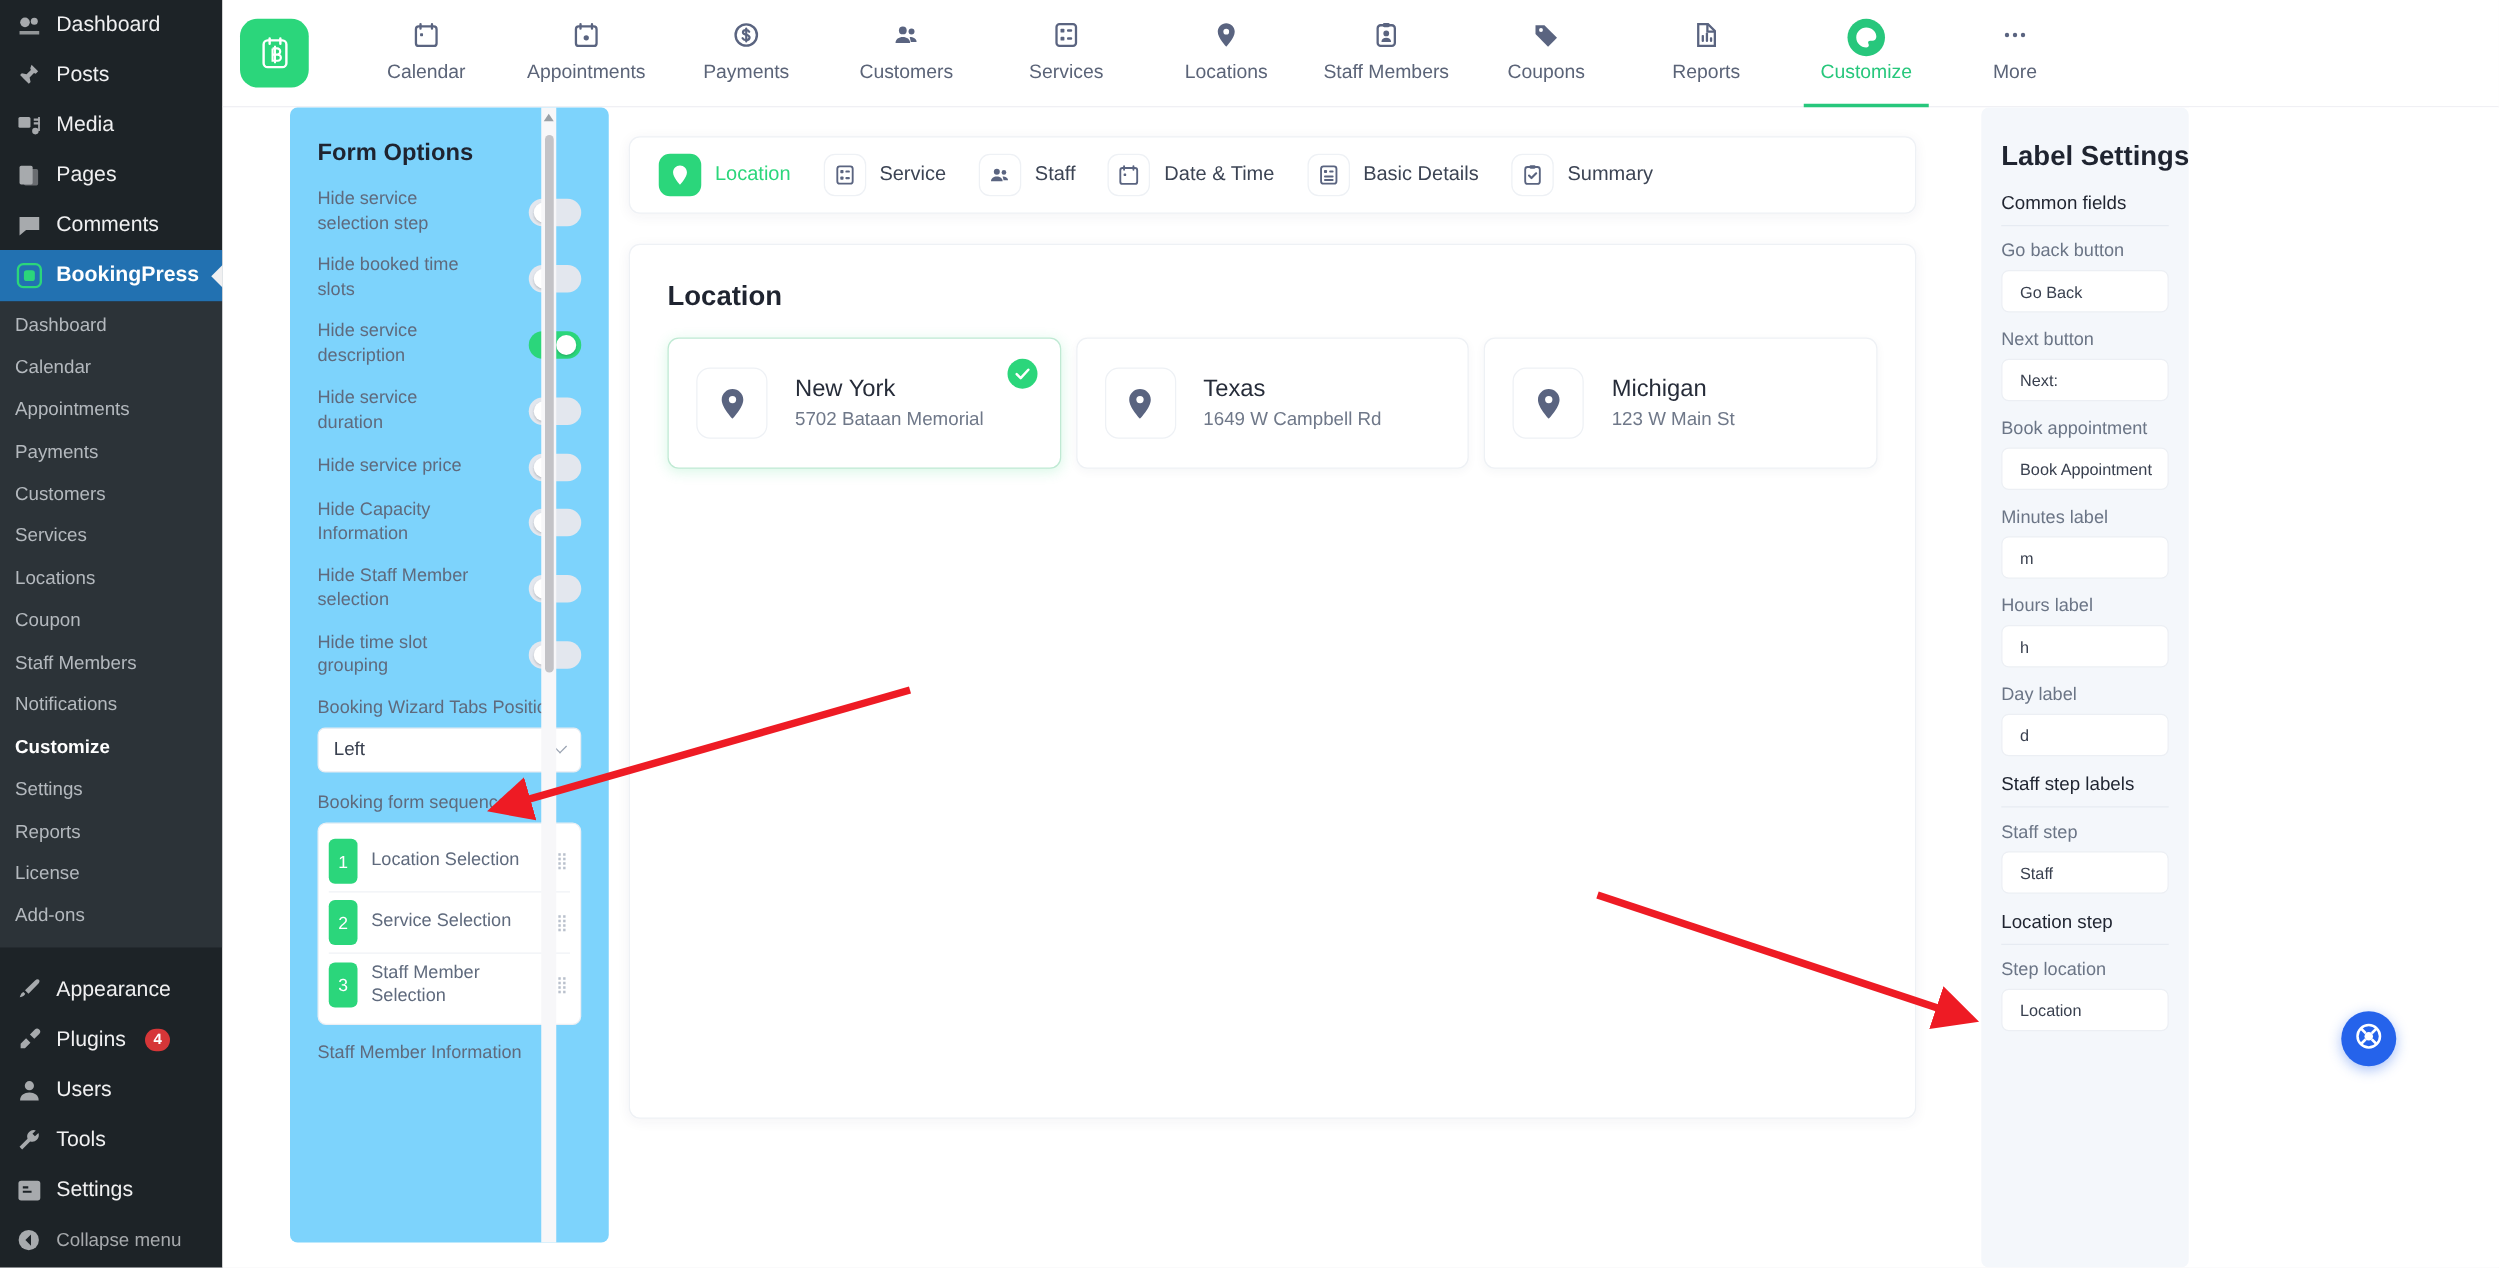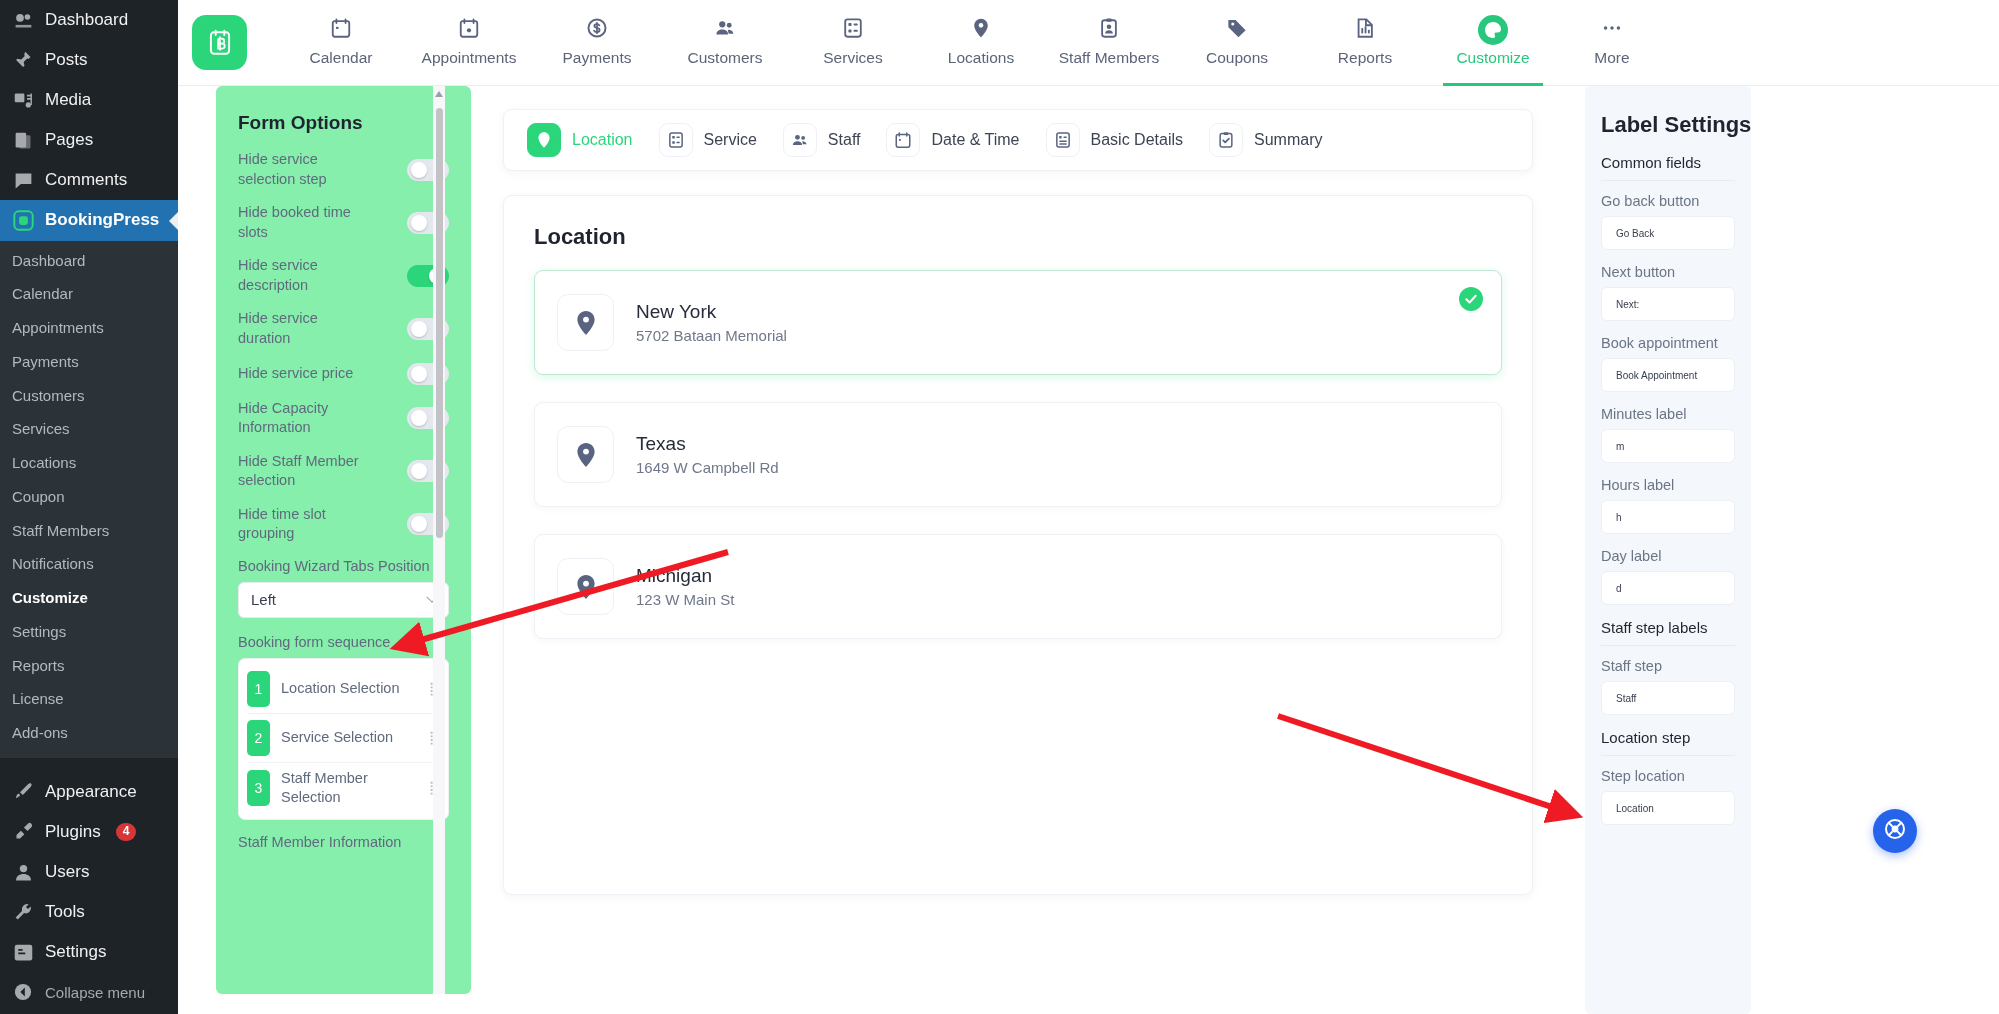--- a/index.html
+++ b/index.html
@@ -125,23 +125,23 @@
 
   
   #customize-body {
     position: relative;
     height: 928px;
     background: #ffffff;
   }
 
   
   #options-panel {
-    position: absolute; left: 38px; top: 0px;
+    position: absolute; left: 54px; top: 0px;
     width: 255px; height: 908px;
-    background: #86efac;
+    background: #7dd3fc;
     border-radius: 6px;
     padding: 26px 22px 0 22px;
     overflow: hidden;
   }
   #options-scrollbar {
     position: absolute; left: 255px; top: 0px;
     width: 12px; height: 908px;
     background: #f7f7f9;
   }
   #options-scrollbar .track {
@@ -261,21 +261,21 @@
     box-shadow: 0 2px 10px rgba(30,40,70,.05);
     height: 700px;
     padding: 28px 30px;
   }
   .loc-title {
     font-size: 22px; font-weight: bold; color: #1f2430;
     margin-bottom: 20px;
   }
   .loc-grid {
     display: grid;
-    grid-template-columns: 1fr;
+    grid-template-columns: 1fr 1fr 1fr;
     gap: 27px 12px;
   }
   .loc-card {
     position: relative;
     background: #fff;
     border: 1px solid #eef1f5;
     border-radius: 9px;
     box-shadow: 0 2px 8px rgba(30,40,70,.04);
     height: 105px;
     display: flex; align-items: center;
@@ -316,21 +316,21 @@
     padding-bottom: 9px;
     border-bottom: 1px solid #e6ebf2;
     margin-bottom: 12px;
   }
   .lp-label { font-size: 14.5px; color: #6b7586; white-space: nowrap; margin-bottom: 7px; }
   .lp-input {
     height: 34px; background: #fff; border-radius: 6px;
     border: 1px solid #eceff4;
     display: flex; align-items: center;
     padding: 0 14px;
-    font-size: 10px; color: #39404f;
+    font-size: 13px; color: #39404f;
     white-space: nowrap;
     margin-bottom: 14px;
     cursor: text;
   }
   #right-strip {
     position: absolute; left: 1573px; top: 0;
     width: 248px; height: 928px;
     background: #fff;
   }
 

